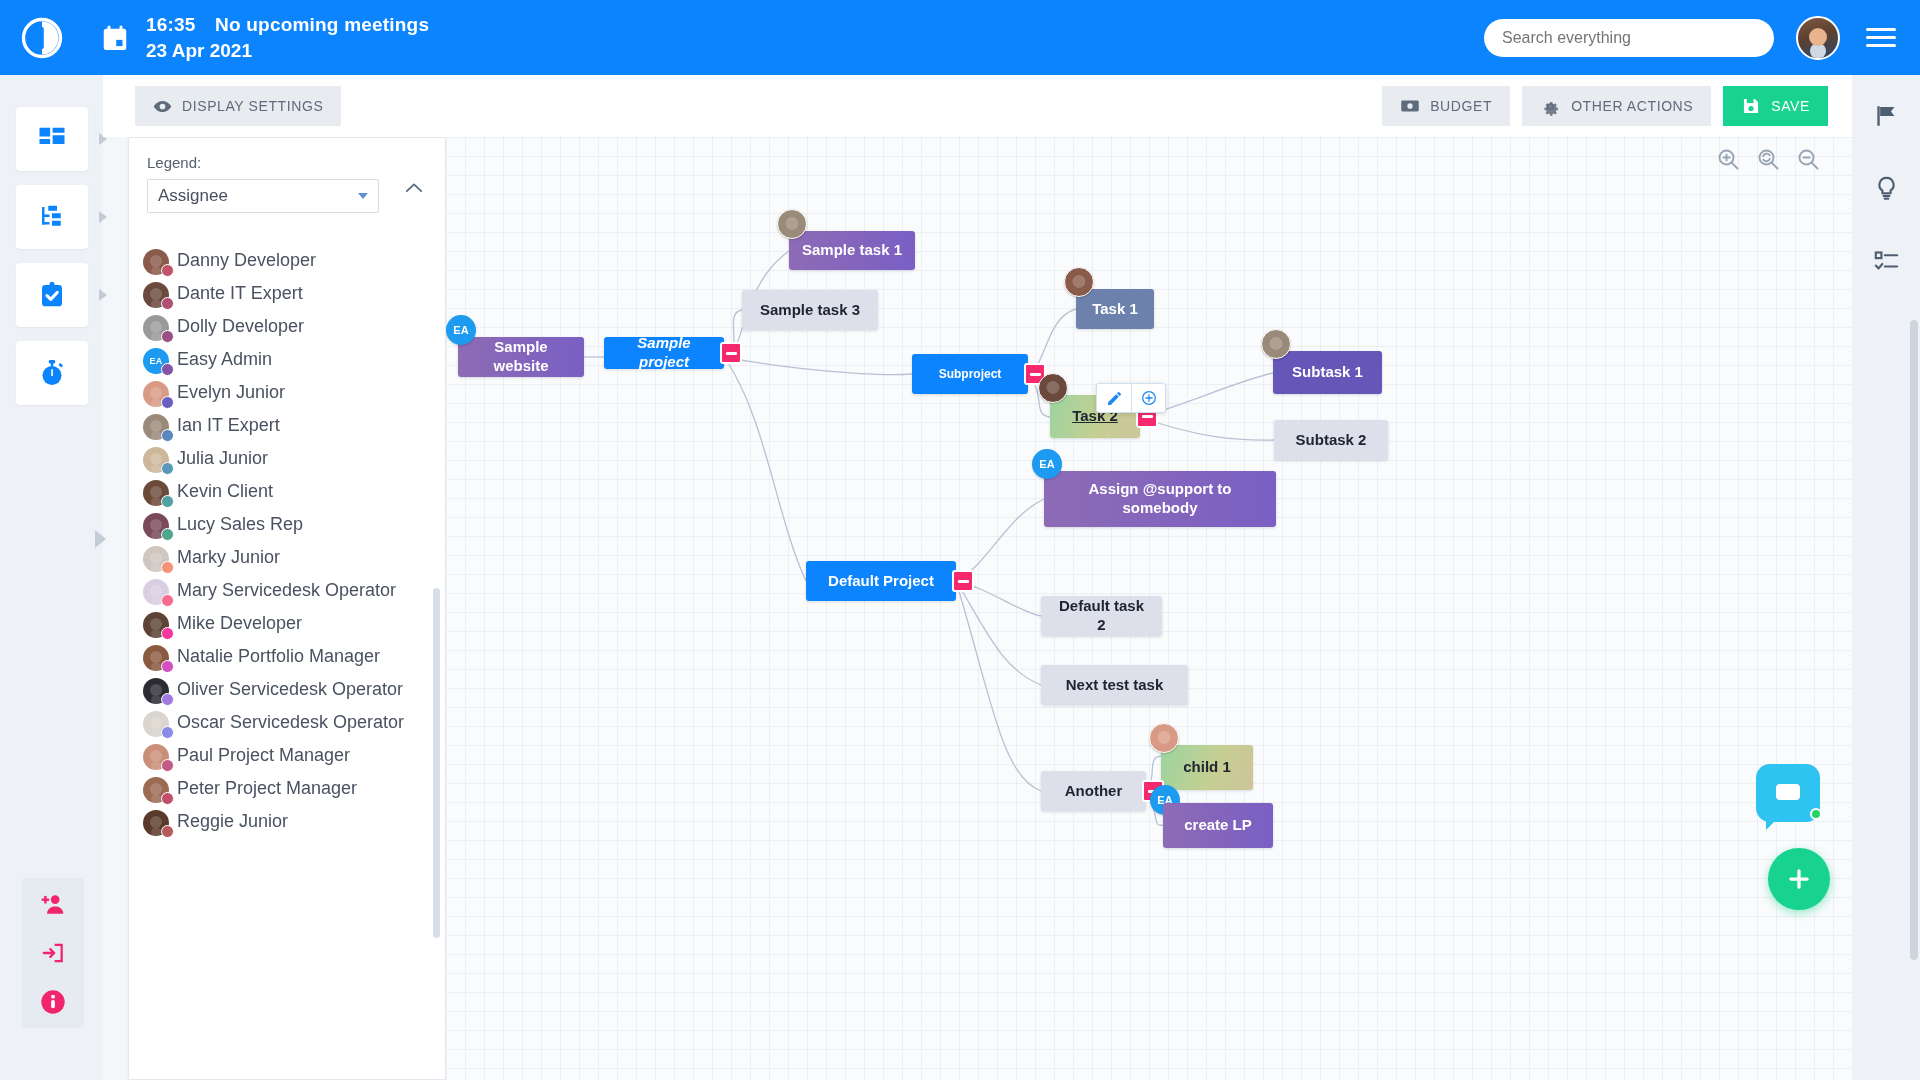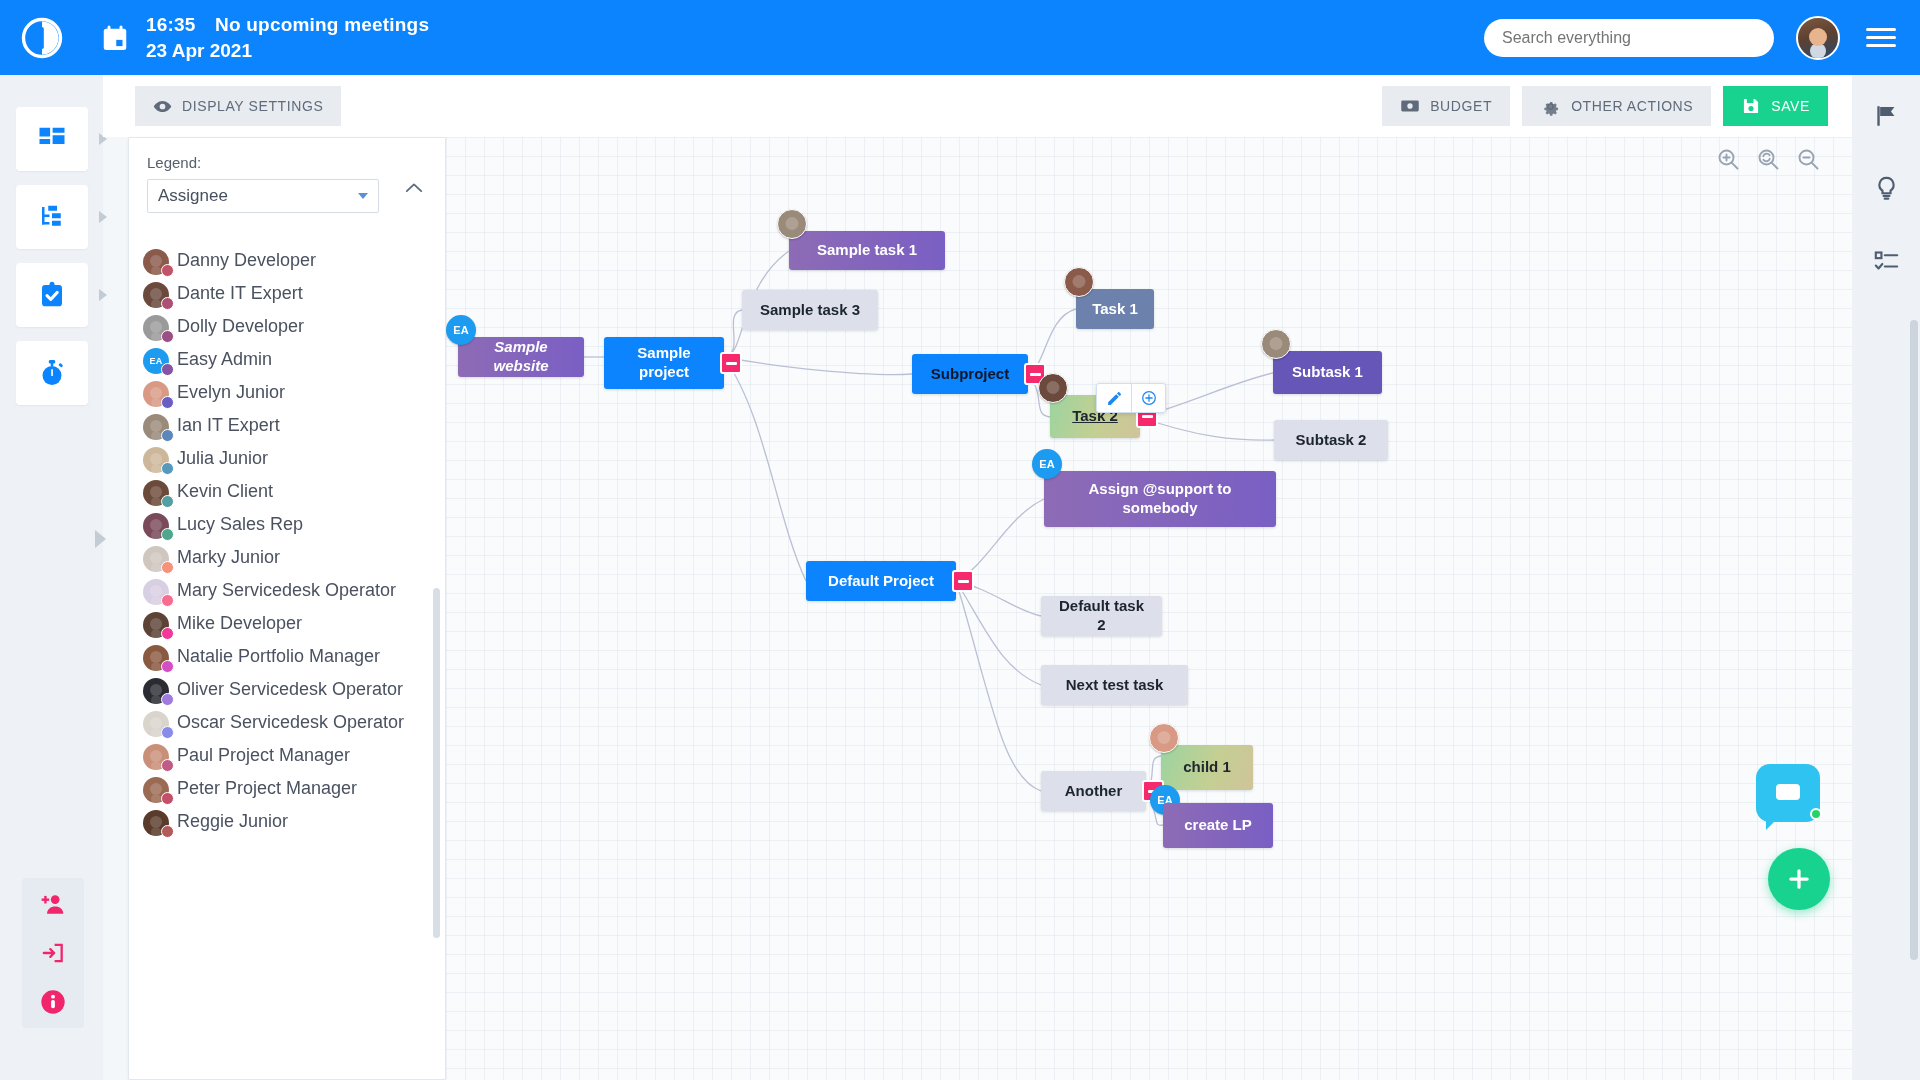--- a/index.html
+++ b/index.html
@@ -567,37 +567,37 @@
       <path d="M510 444 C545 452 570 474 595 479"></path>
       <path d="M510 444 C540 492 555 532 595 548"></path>
       <path d="M510 444 C545 560 556 640 595 654"></path>
       <path d="M700 654 C712 640 700 620 715 619"></path>
       <path d="M700 654 C715 682 706 690 717 688"></path>
     </g>
   </svg>
 
   <div id="nodes-layer">
       <div class="node" style="background: linear-gradient(90deg, rgb(141, 107, 181) 0%, rgb(122, 95, 196) 100%); color: rgb(255, 255, 255); left: 12px; top: 200px; width: 126px; height: 40px; font-size: 15px;">
-        <span style="line-height: 1.25; font-style: italic;">Sample website</span>
+        <span style="line-height: 1.25;">Sample website</span>
         <div class="node-ava ea" style="left: -12px; top: -22px;">EA</div>
       </div>
-      <div class="node" style="background: rgb(11, 132, 254); color: rgb(255, 255, 255); left: 158px; top: 200px; width: 120px; height: 52px; font-size: 15px;">
+      <div class="node" style="background: rgb(11, 132, 254); color: rgb(255, 255, 255); left: 158px; top: 200px; width: 120px; height: 32px; font-size: 15px; font-style: italic;">
         <span style="line-height: 1.25;">Sample project</span>
         <span class="node-badge">
           <i></i>
         </span>
       </div>
-      <div class="node" style="background: linear-gradient(90deg, rgb(141, 107, 181) 0%, rgb(122, 95, 196) 100%); color: rgb(255, 255, 255); left: 343px; top: 94px; width: 156px; height: 39px; font-size: 15px;">
+      <div class="node" style="background: linear-gradient(90deg, rgb(141, 107, 181) 0%, rgb(122, 95, 196) 100%); color: rgb(255, 255, 255); left: 343px; top: 94px; width: 126px; height: 39px; font-size: 15px;">
         <span style="line-height: 1.25;">Sample task 1</span>
         <div class="node-ava" style="background: rgb(154, 138, 122); left: -12px; top: -22px;"><span class="face"></span></div>
       </div>
       <div class="node" style="background: rgb(221, 224, 234); color: rgb(28, 36, 48); left: 296px; top: 153px; width: 136px; height: 40px; font-size: 15px;">
         <span style="line-height: 1.25;">Sample task 3</span>
       </div>
-      <div class="node" style="background: rgb(11, 132, 254); color: #0f172a; left: 466px; top: 217px; width: 116px; height: 40px; font-size: 15px;">
+      <div class="node" style="background: rgb(11, 132, 254); color: #ffffff; left: 466px; top: 217px; width: 116px; height: 40px; font-size: 12px;">
         <span style="line-height: 1.25;">Subproject</span>
         <span class="node-badge">
           <i></i>
         </span>
       </div>
       <div class="node" style="background: rgb(108, 130, 173); color: rgb(255, 255, 255); left: 630px; top: 152px; width: 78px; height: 40px; font-size: 15px;">
         <span style="line-height: 1.25;">Task  1</span>
         <div class="node-ava" style="background: rgb(138, 90, 74); left: -12px; top: -22px;"><span class="face"></span></div>
       </div>
       <div class="node" style="background: linear-gradient(110deg, rgb(155, 212, 160) 0%, rgb(196, 207, 146) 55%, rgb(207, 196, 154) 100%); color: rgb(32, 39, 47); left: 604px; top: 258px; width: 90px; height: 43px; font-size: 15px;">

